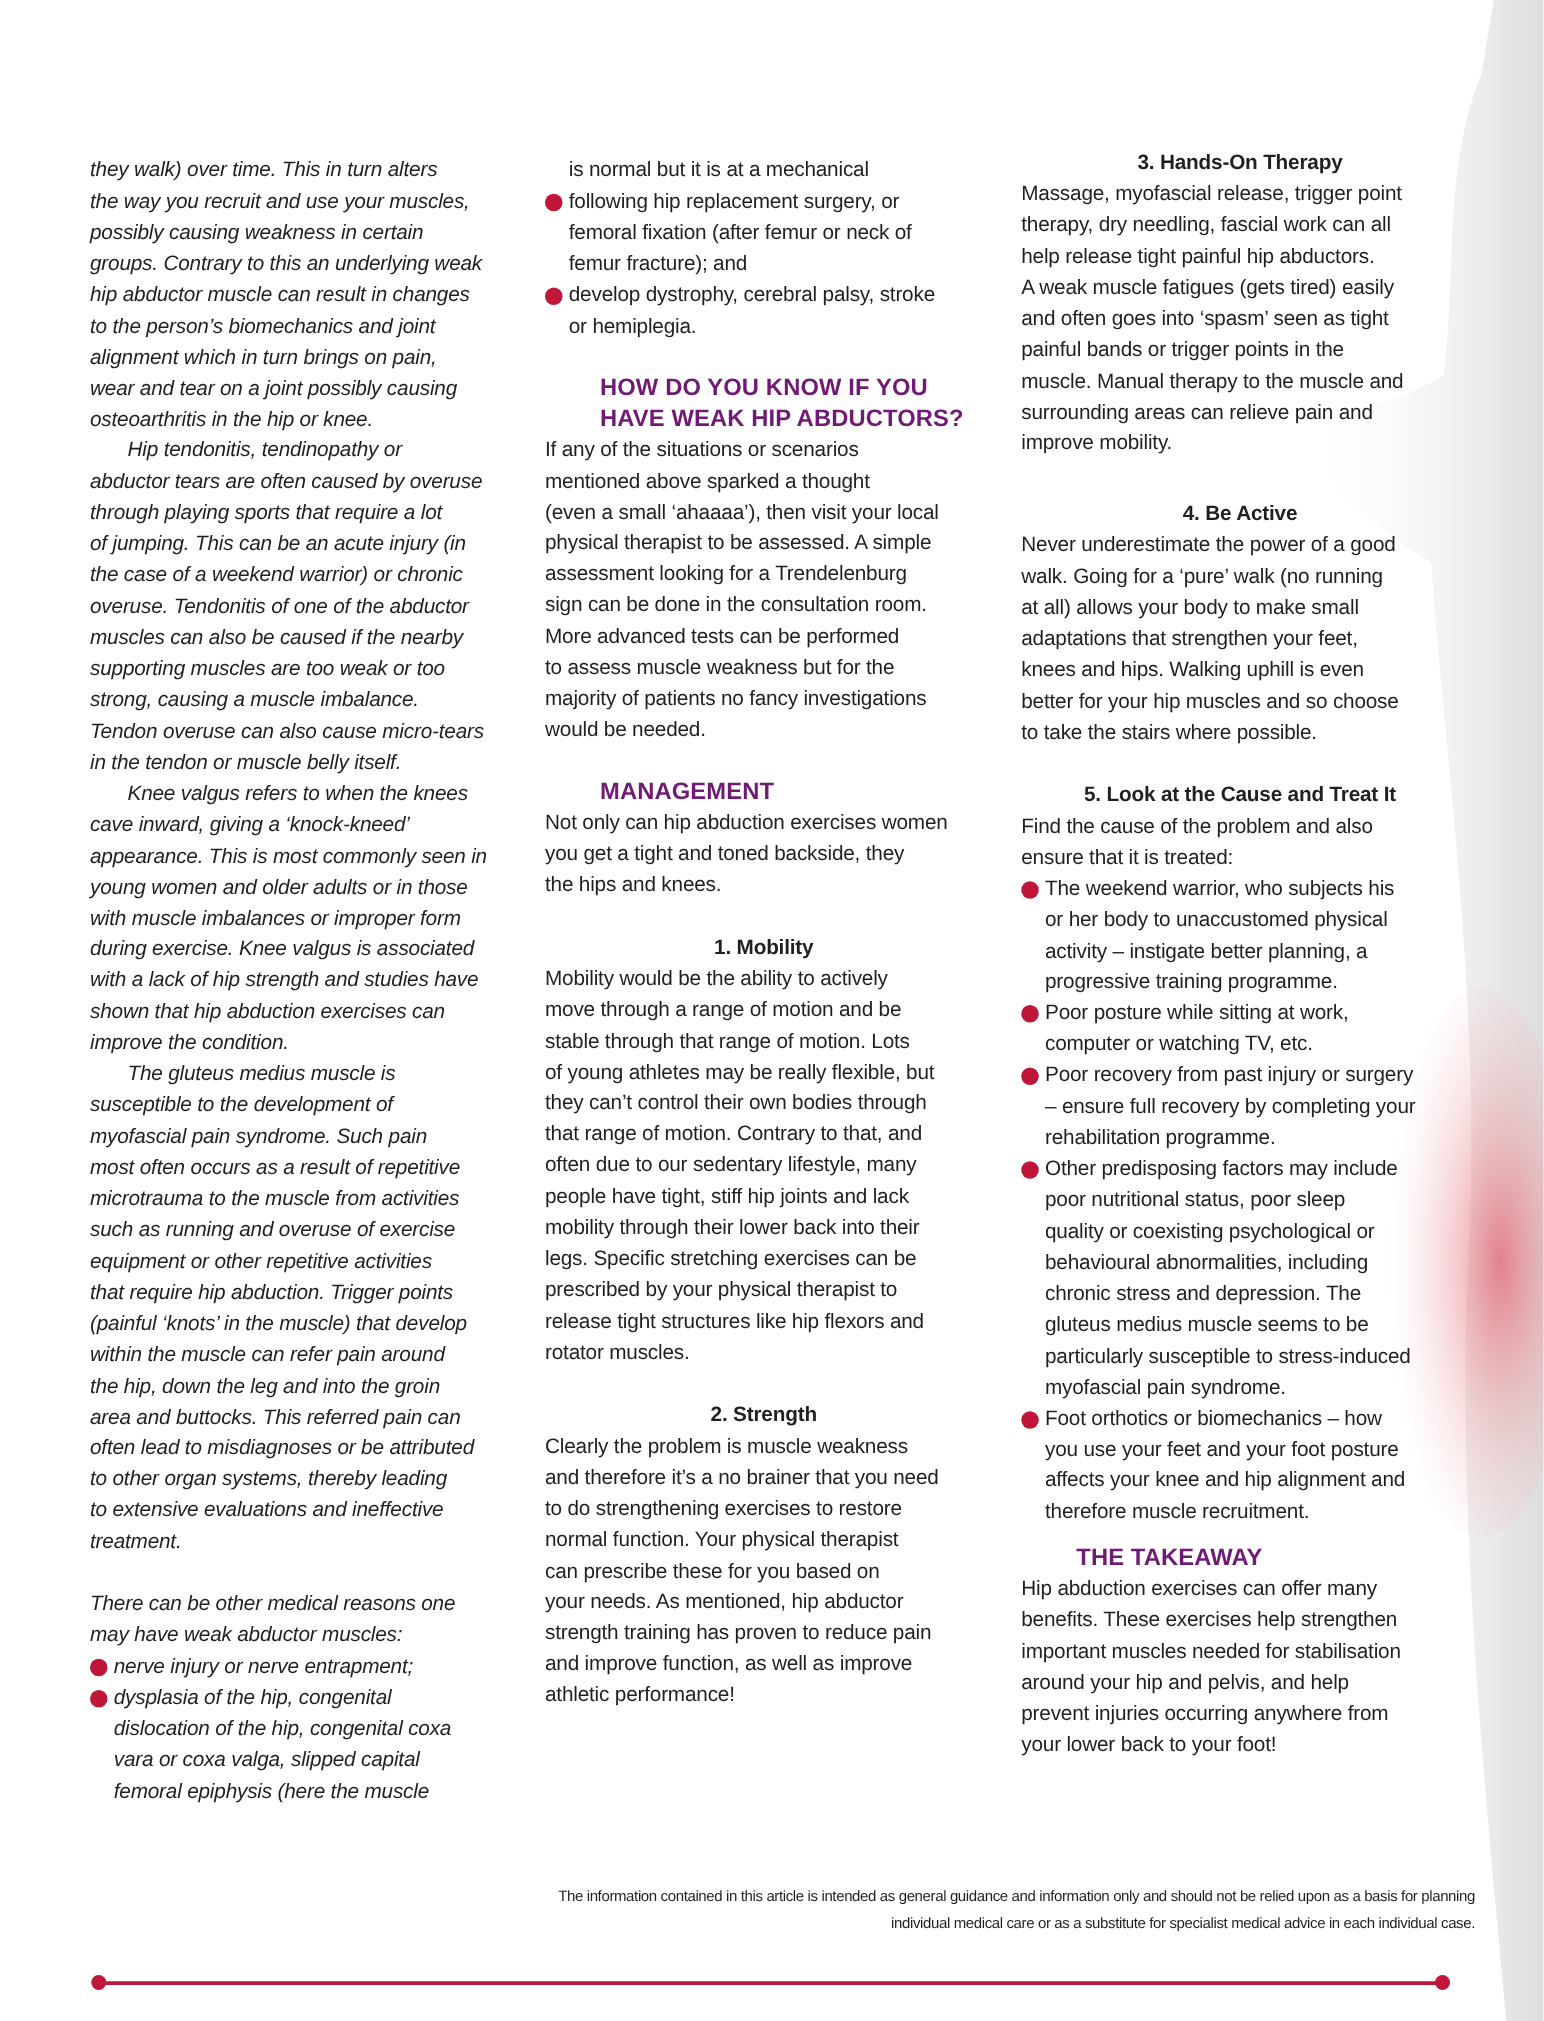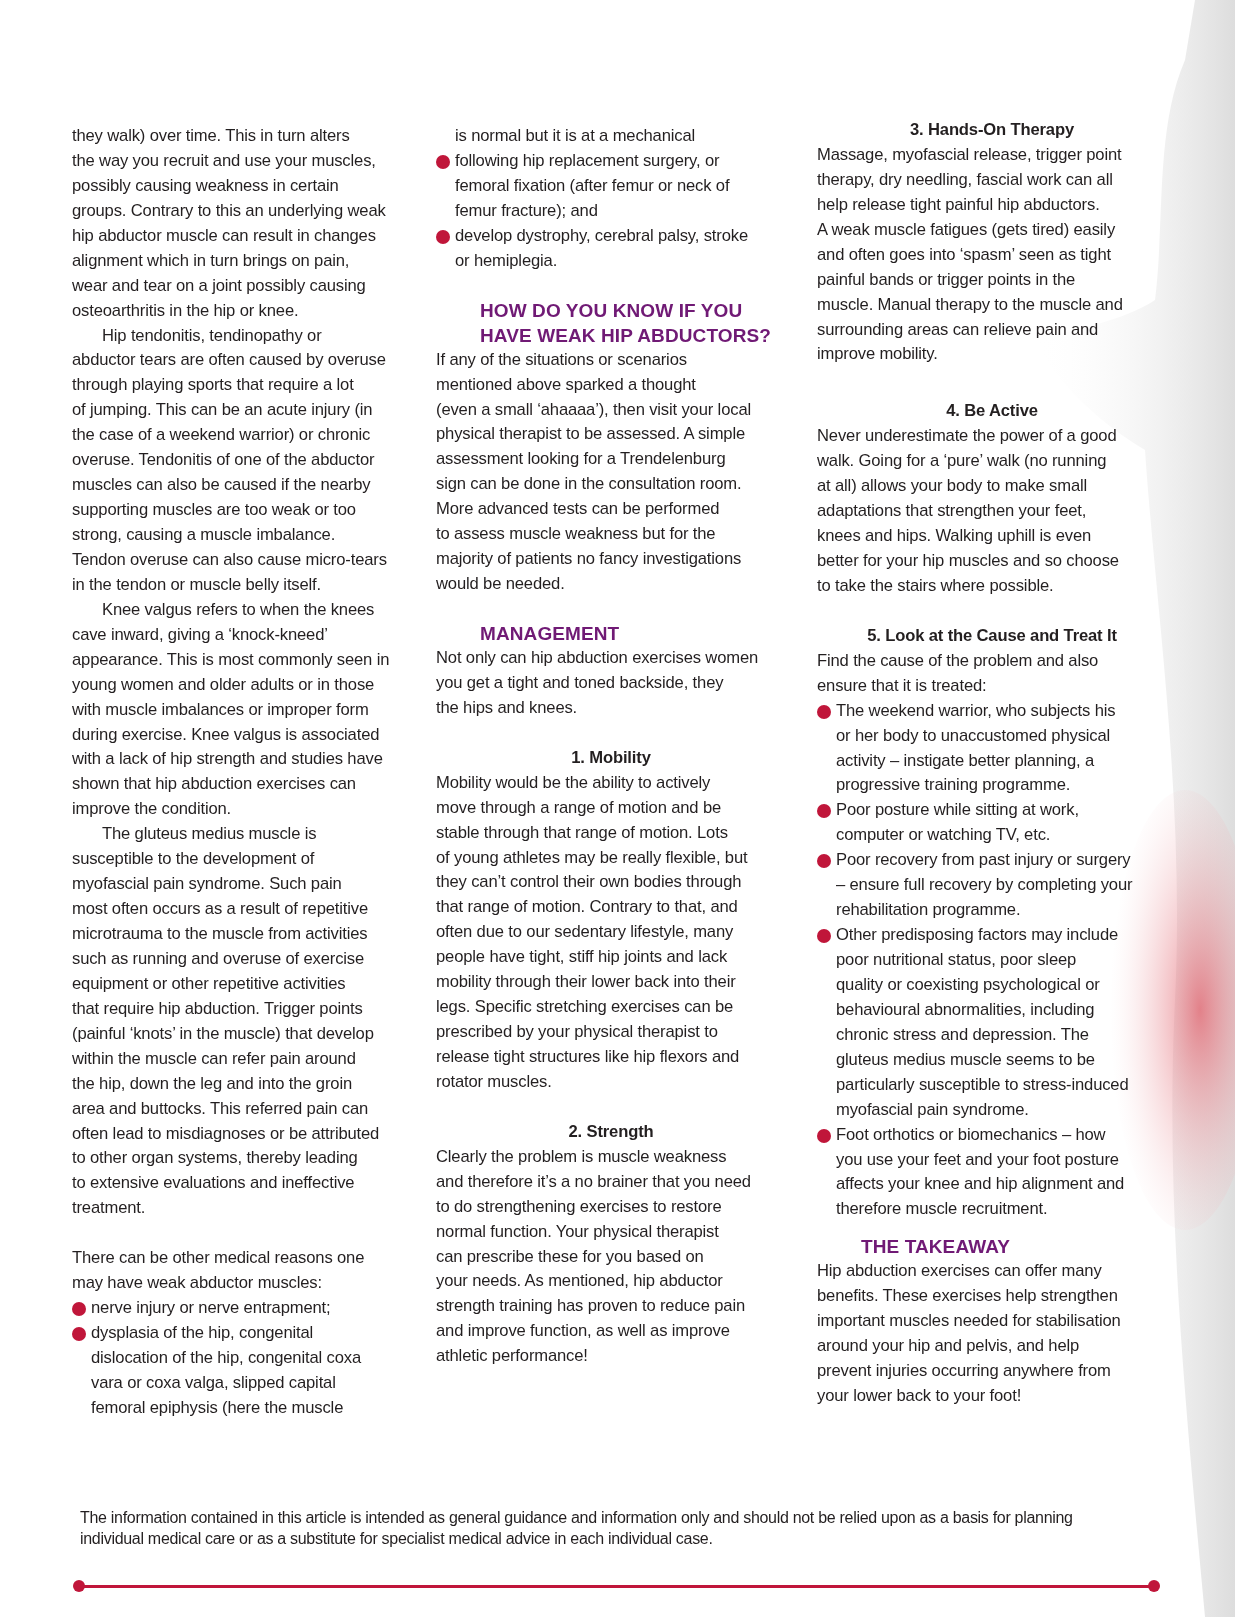--- a/index.html
+++ b/index.html
@@ -10,41 +10,41 @@
     color: #231f20;
   }
   .bg-figure {
     position: absolute; right: 0; top: 0; width: 200px; height: 1617px;
     pointer-events: none;
   }
   .col {
     position: absolute; top: 124px; width: 350px;
     font-size: 16.6px; line-height: 24.95px; letter-spacing: -0.15px;
   }
-  .col-1 { left: 72px; }
+  .col-1 { left: 72px; font-style: italic; }
   .col-2 { left: 436px; }
   .col-3 { left: 817px; }
   .line { white-space: nowrap; display: block; height: 24.95px; }
   .indent { padding-left: 30px; }
   .ind-b { padding-left: 19px; }
   .blank { height: 24.95px; }
   .sub { font-weight: bold; display: block; height: 24.95px; white-space: nowrap; text-align: center; }
   .sec {
     color: #701a75; font-weight: bold; font-size: 19px; line-height: 25px;
     display: block; white-space: nowrap; letter-spacing: 0.1px; margin-left: 44px;
   }
   .bul { position: relative; display: block; height: 24.95px; white-space: nowrap; }
   .bul .dot {
     position: absolute; left: 0; top: 6px; width: 14px; height: 14px; border-radius: 50%;
     background: #c0163a;
   }
   .bul .txt { padding-left: 19px; }
   .disclaimer {
     position: absolute; left: 80px; width: 1100px; top: 1507px;
-    font-size: 16px; line-height: 21px; text-align: left; color: #231f20;
+    font-size: 12px; line-height: 21px; text-align: right; color: #231f20;
     letter-spacing: -0.3px;
   }
   .rule {
     position: absolute; left: 77px; right: 82px; top: 1585px; height: 3px;
     background: #c0163a;
   }
   .rule-end {
     position: absolute; top: 1580px; width: 12px; height: 12px; border-radius: 50%;
     background: #c0163a;
   }
@@ -69,20 +69,21 @@
   <ellipse cx="150" cy="1010" rx="75" ry="220" fill="url(#red)"></ellipse>
 </svg>
 
 <div class="col col-1">
   <div>
     <span class="line">they walk) over time. This in turn alters</span>
     <span class="line">the way you recruit and use your muscles,</span>
     <span class="line">possibly causing weakness in certain</span>
     <span class="line">groups. Contrary to this an underlying weak</span>
     <span class="line">hip abductor muscle can result in changes</span>
+    <span class="line">to the person’s biomechanics and joint</span>
     <span class="line">alignment which in turn brings on pain,</span>
     <span class="line">wear and tear on a joint possibly causing</span>
     <span class="line">osteoarthritis in the hip or knee.</span>
   </div>
   <div>
     <span class="line indent">Hip tendonitis, tendinopathy or</span>
     <span class="line">abductor tears are often caused by overuse</span>
     <span class="line">through playing sports that require a lot</span>
     <span class="line">of jumping. This can be an acute injury (in</span>
     <span class="line">the case of a weekend warrior) or chronic</span>

